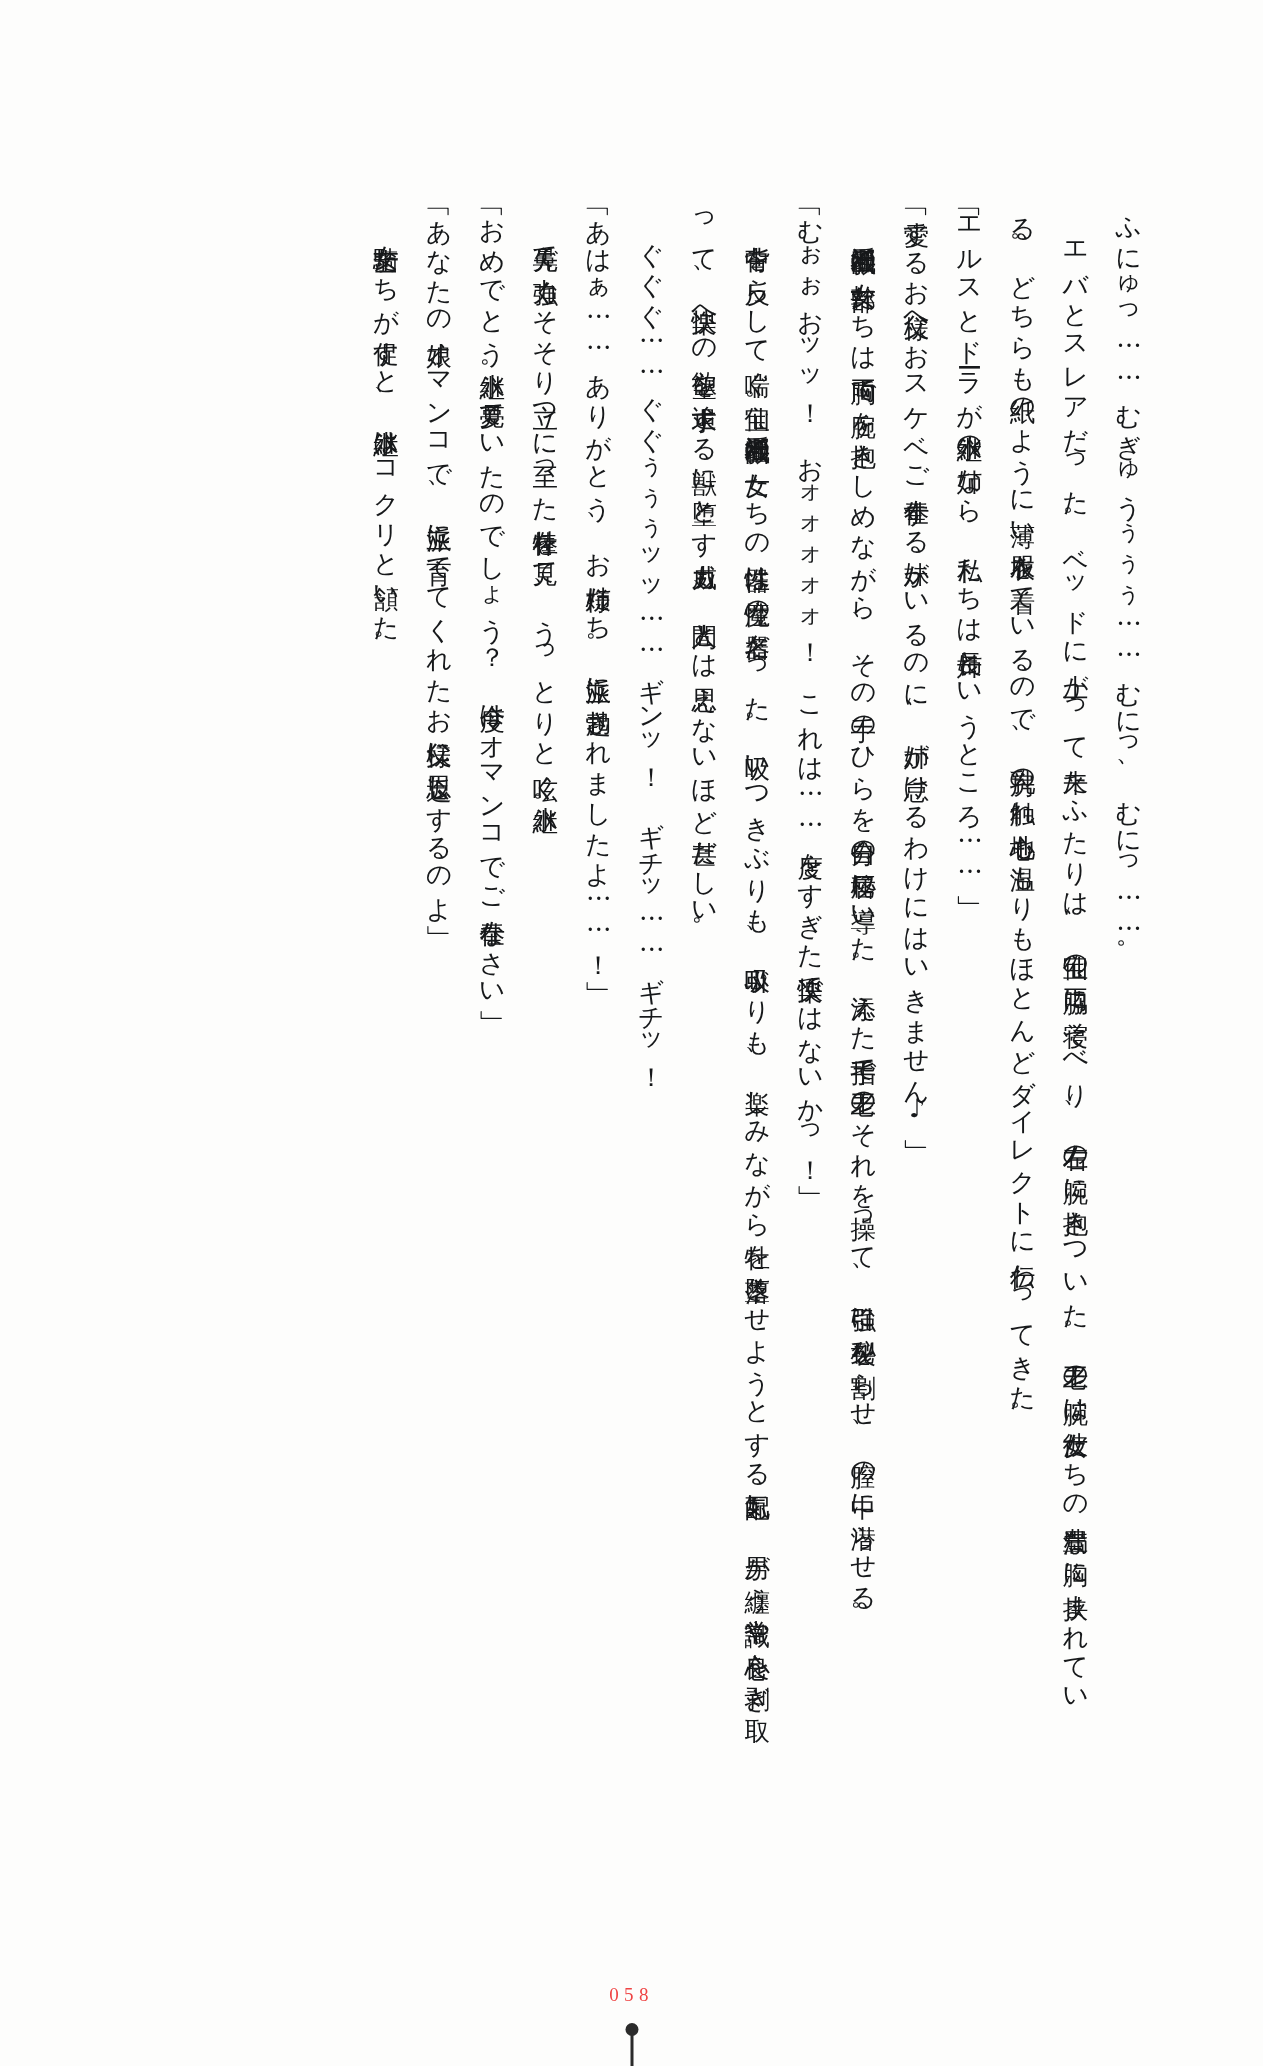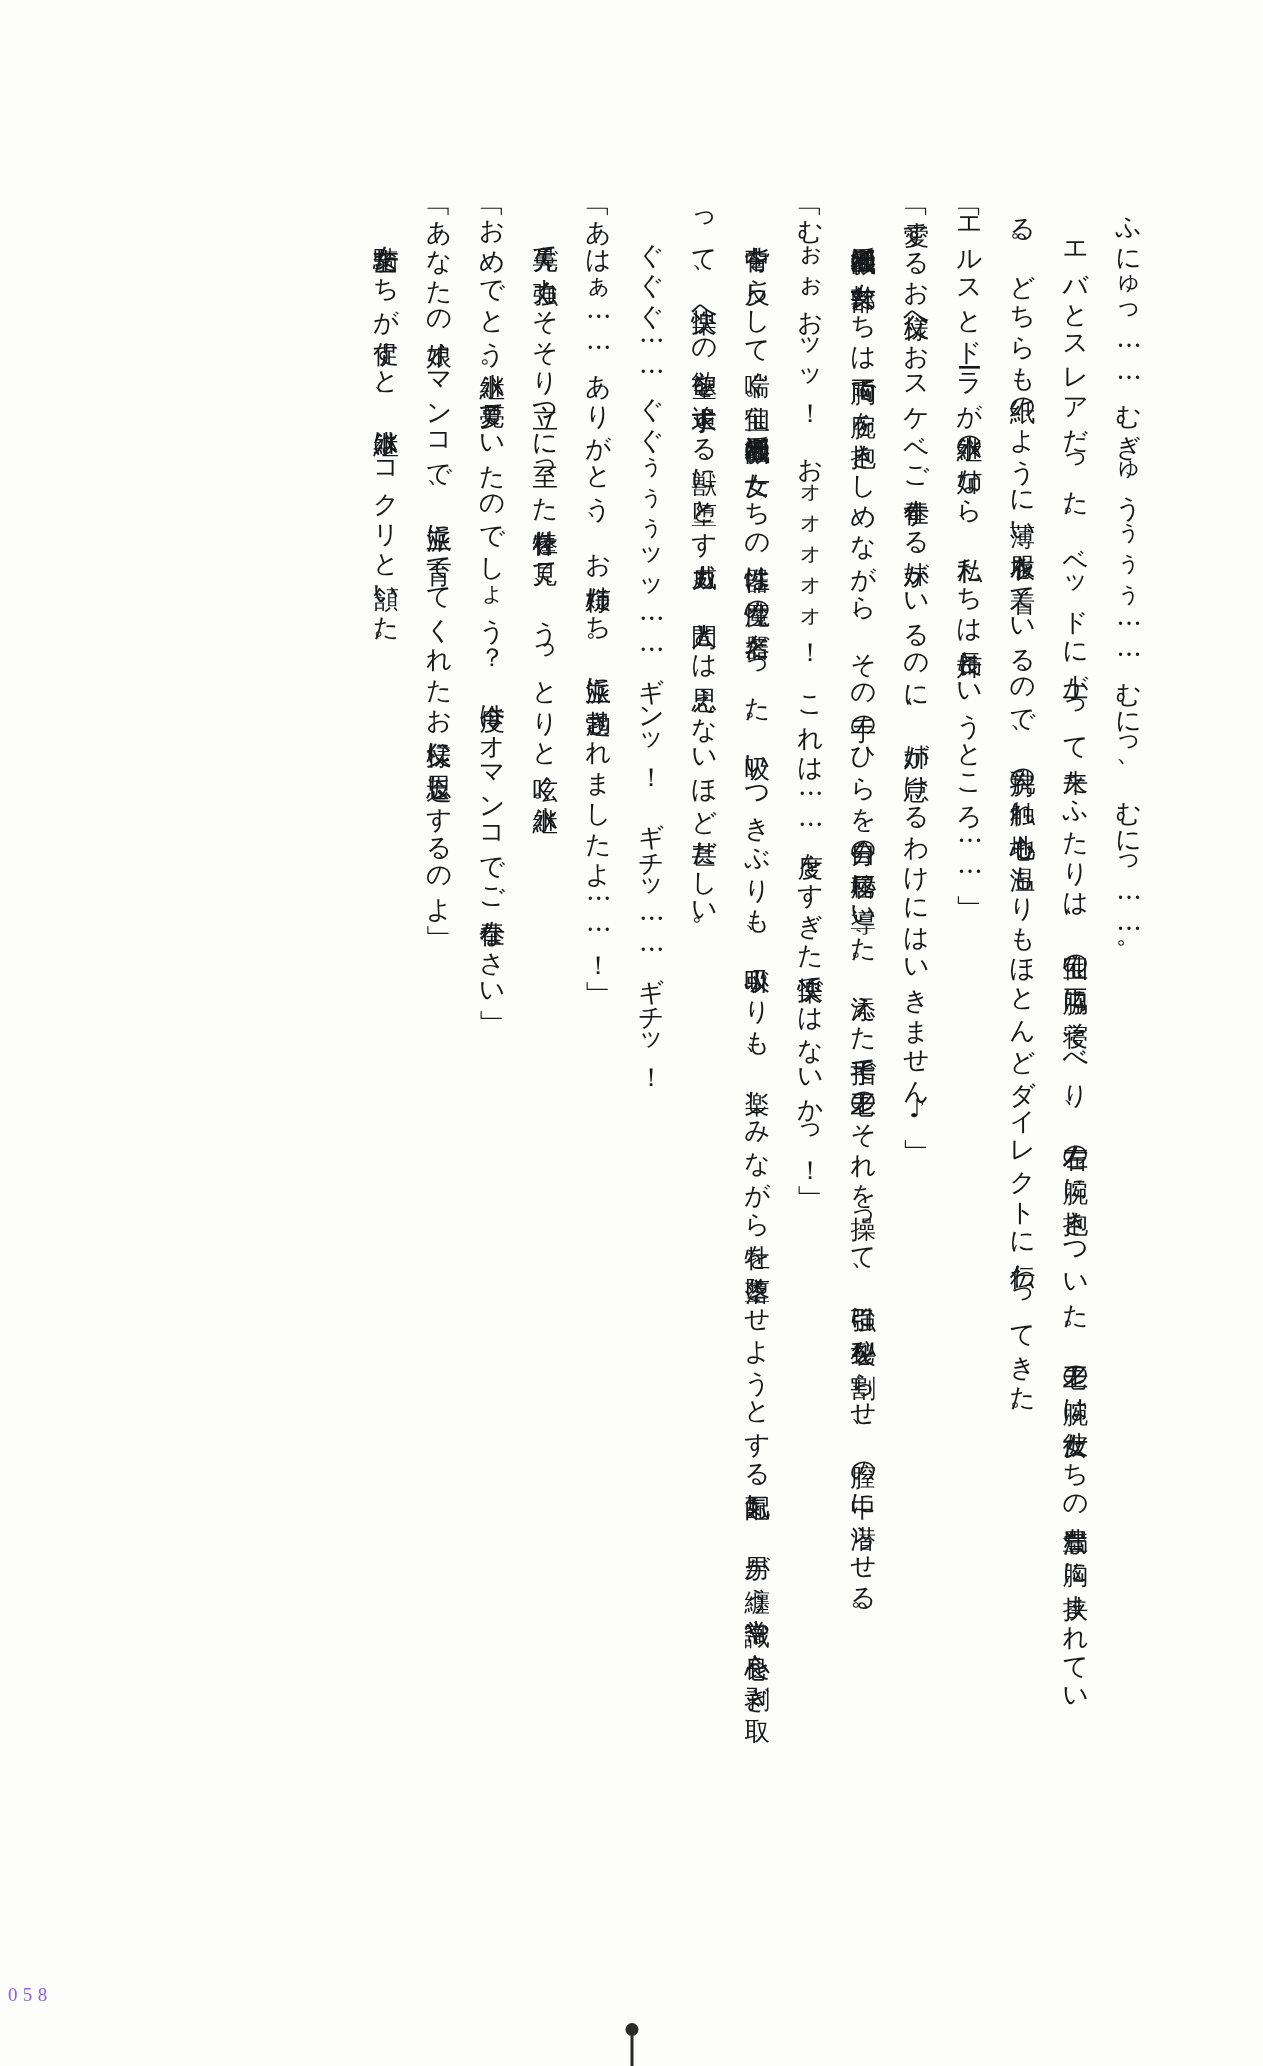--- a/index.html
+++ b/index.html
@@ -47,26 +47,26 @@
     text-indent: 0;
   }
   .para.indent {
     text-indent: 1em;
   }
 
   
   .folio {
     position: absolute;
     bottom: 60px;
-    left: 8px;
+    left: 0;
     right: 0;
-    text-align: left;
+    text-align: center;
     font-size: 19px;
     letter-spacing: 0.28em;
-    color: #8b5cf6;
+    color: #ef4444;
     font-family: "Liberation Serif", serif;
   }
 
   .footer-mark {
     position: absolute;
     bottom: 0px;
     left: 50%;
     transform: translateX(-50%);
     width: 3px;
     height: 38px;

